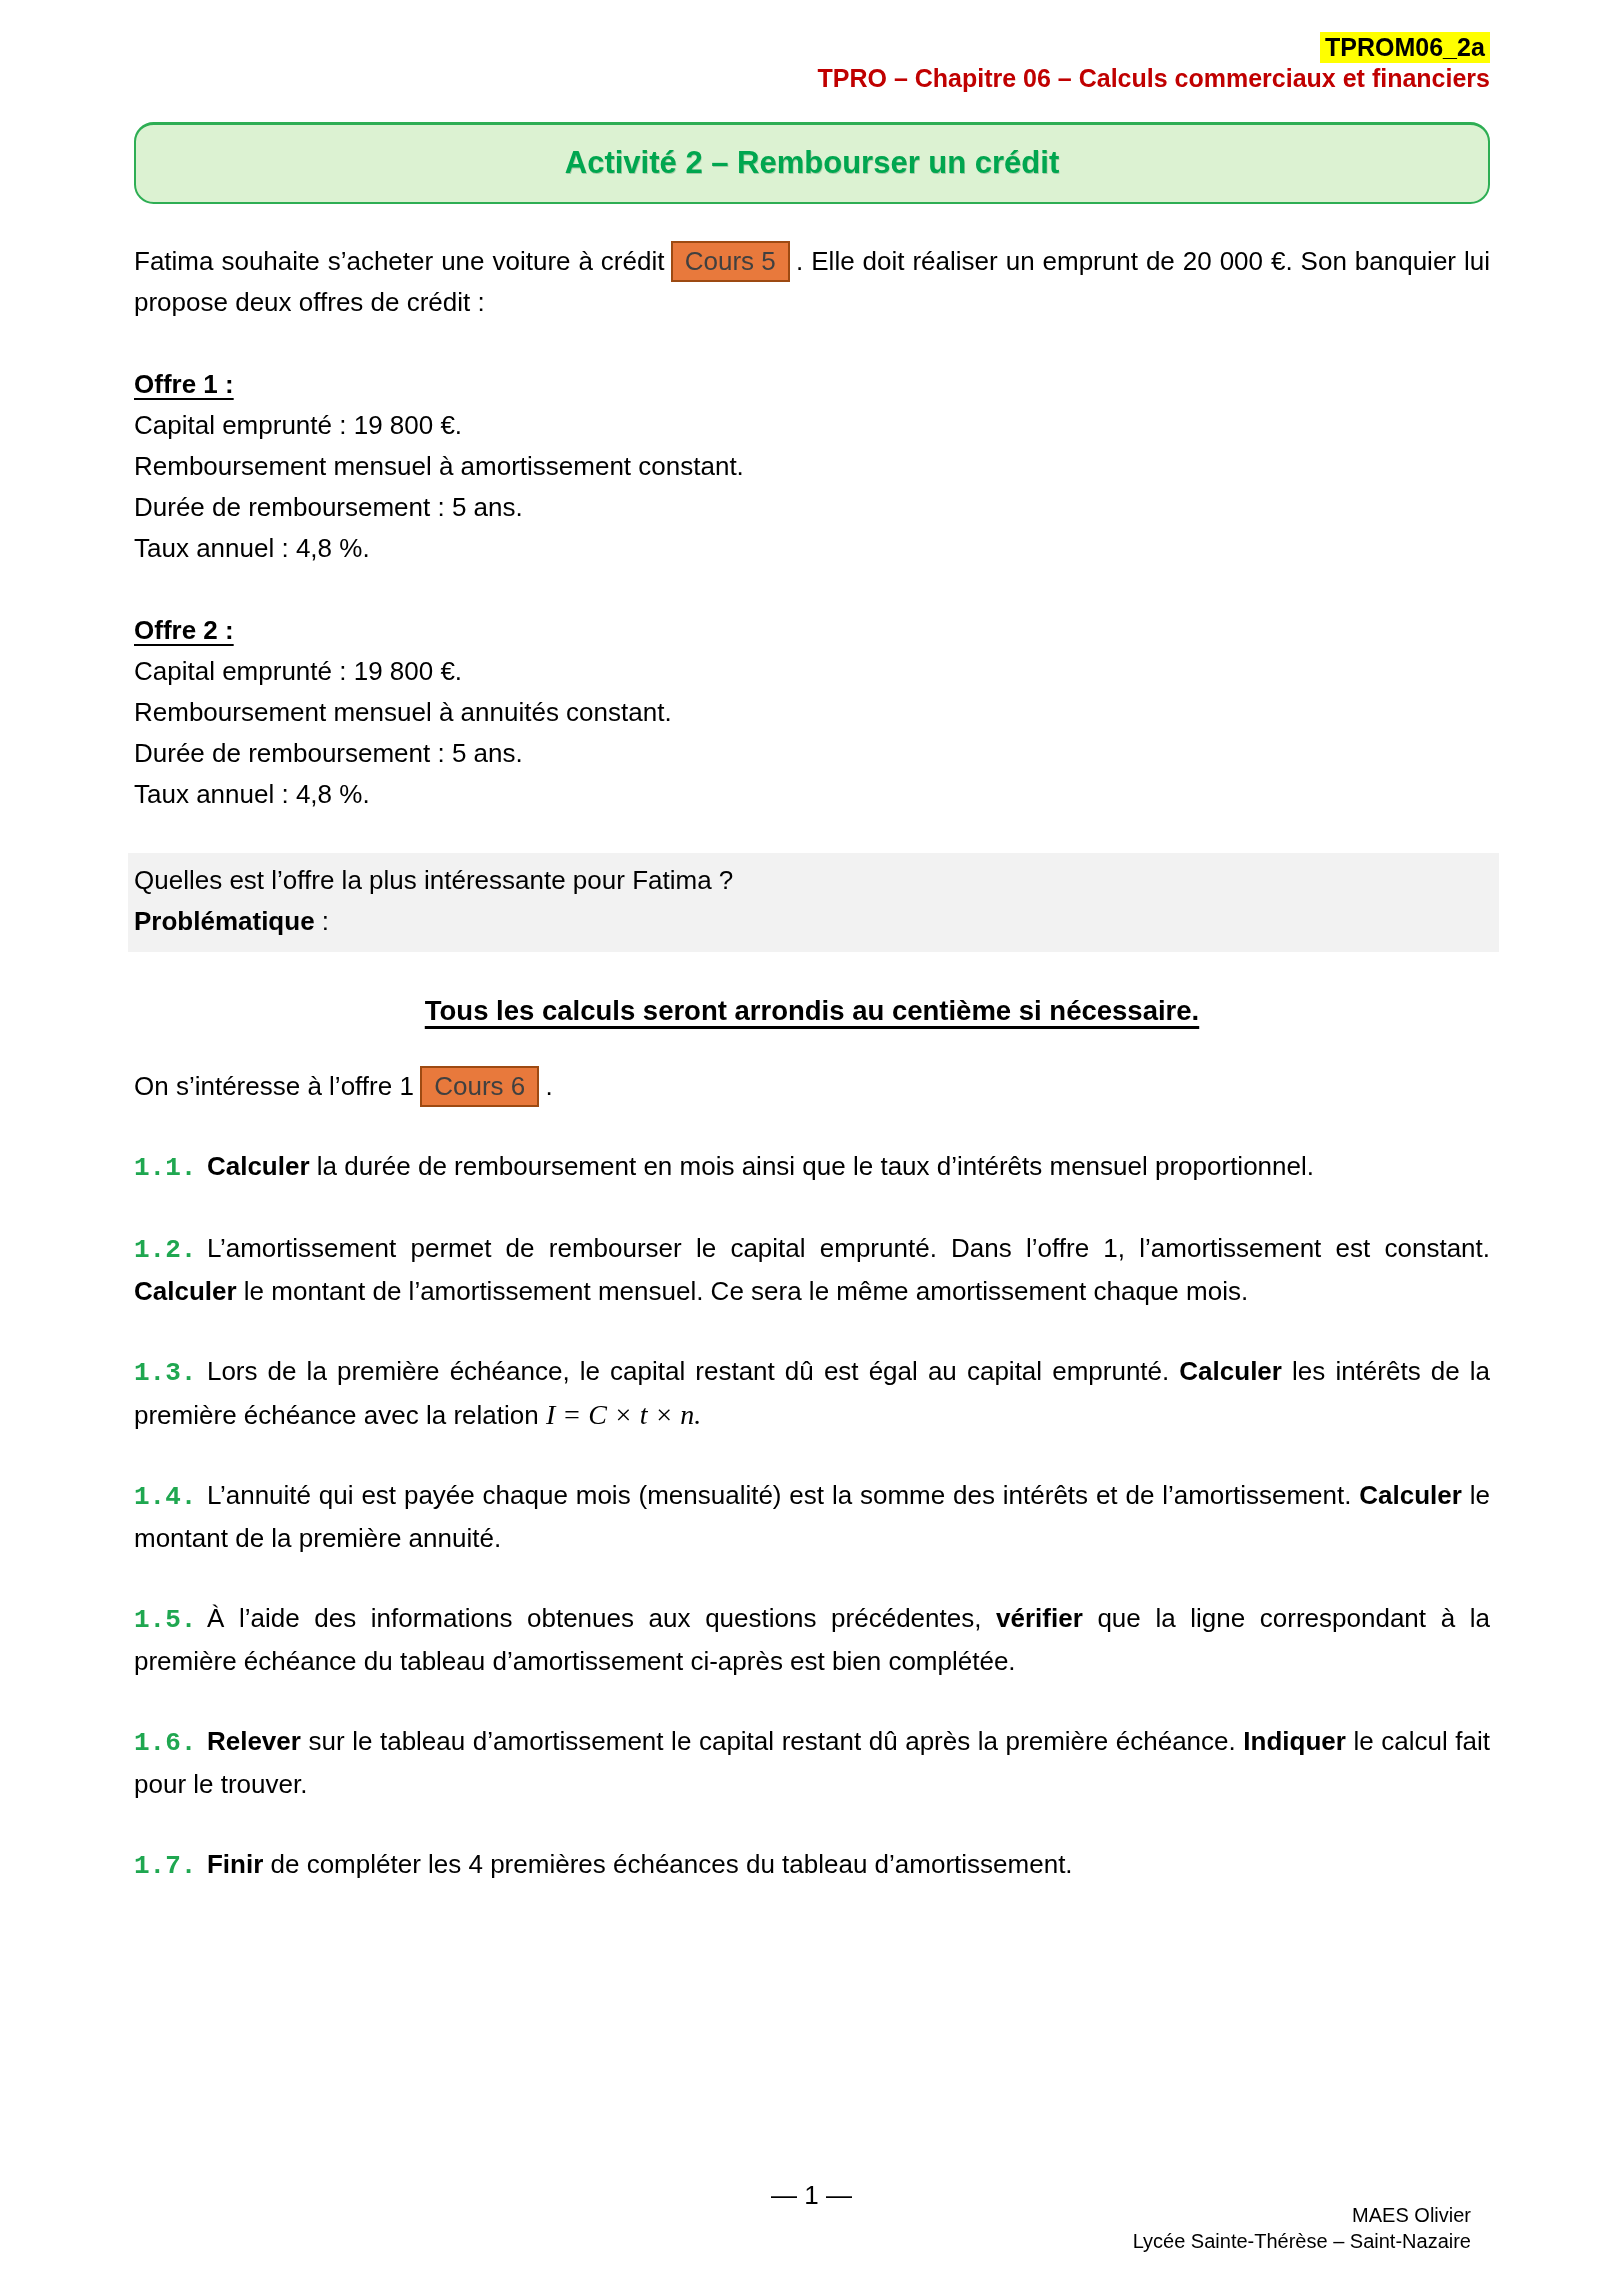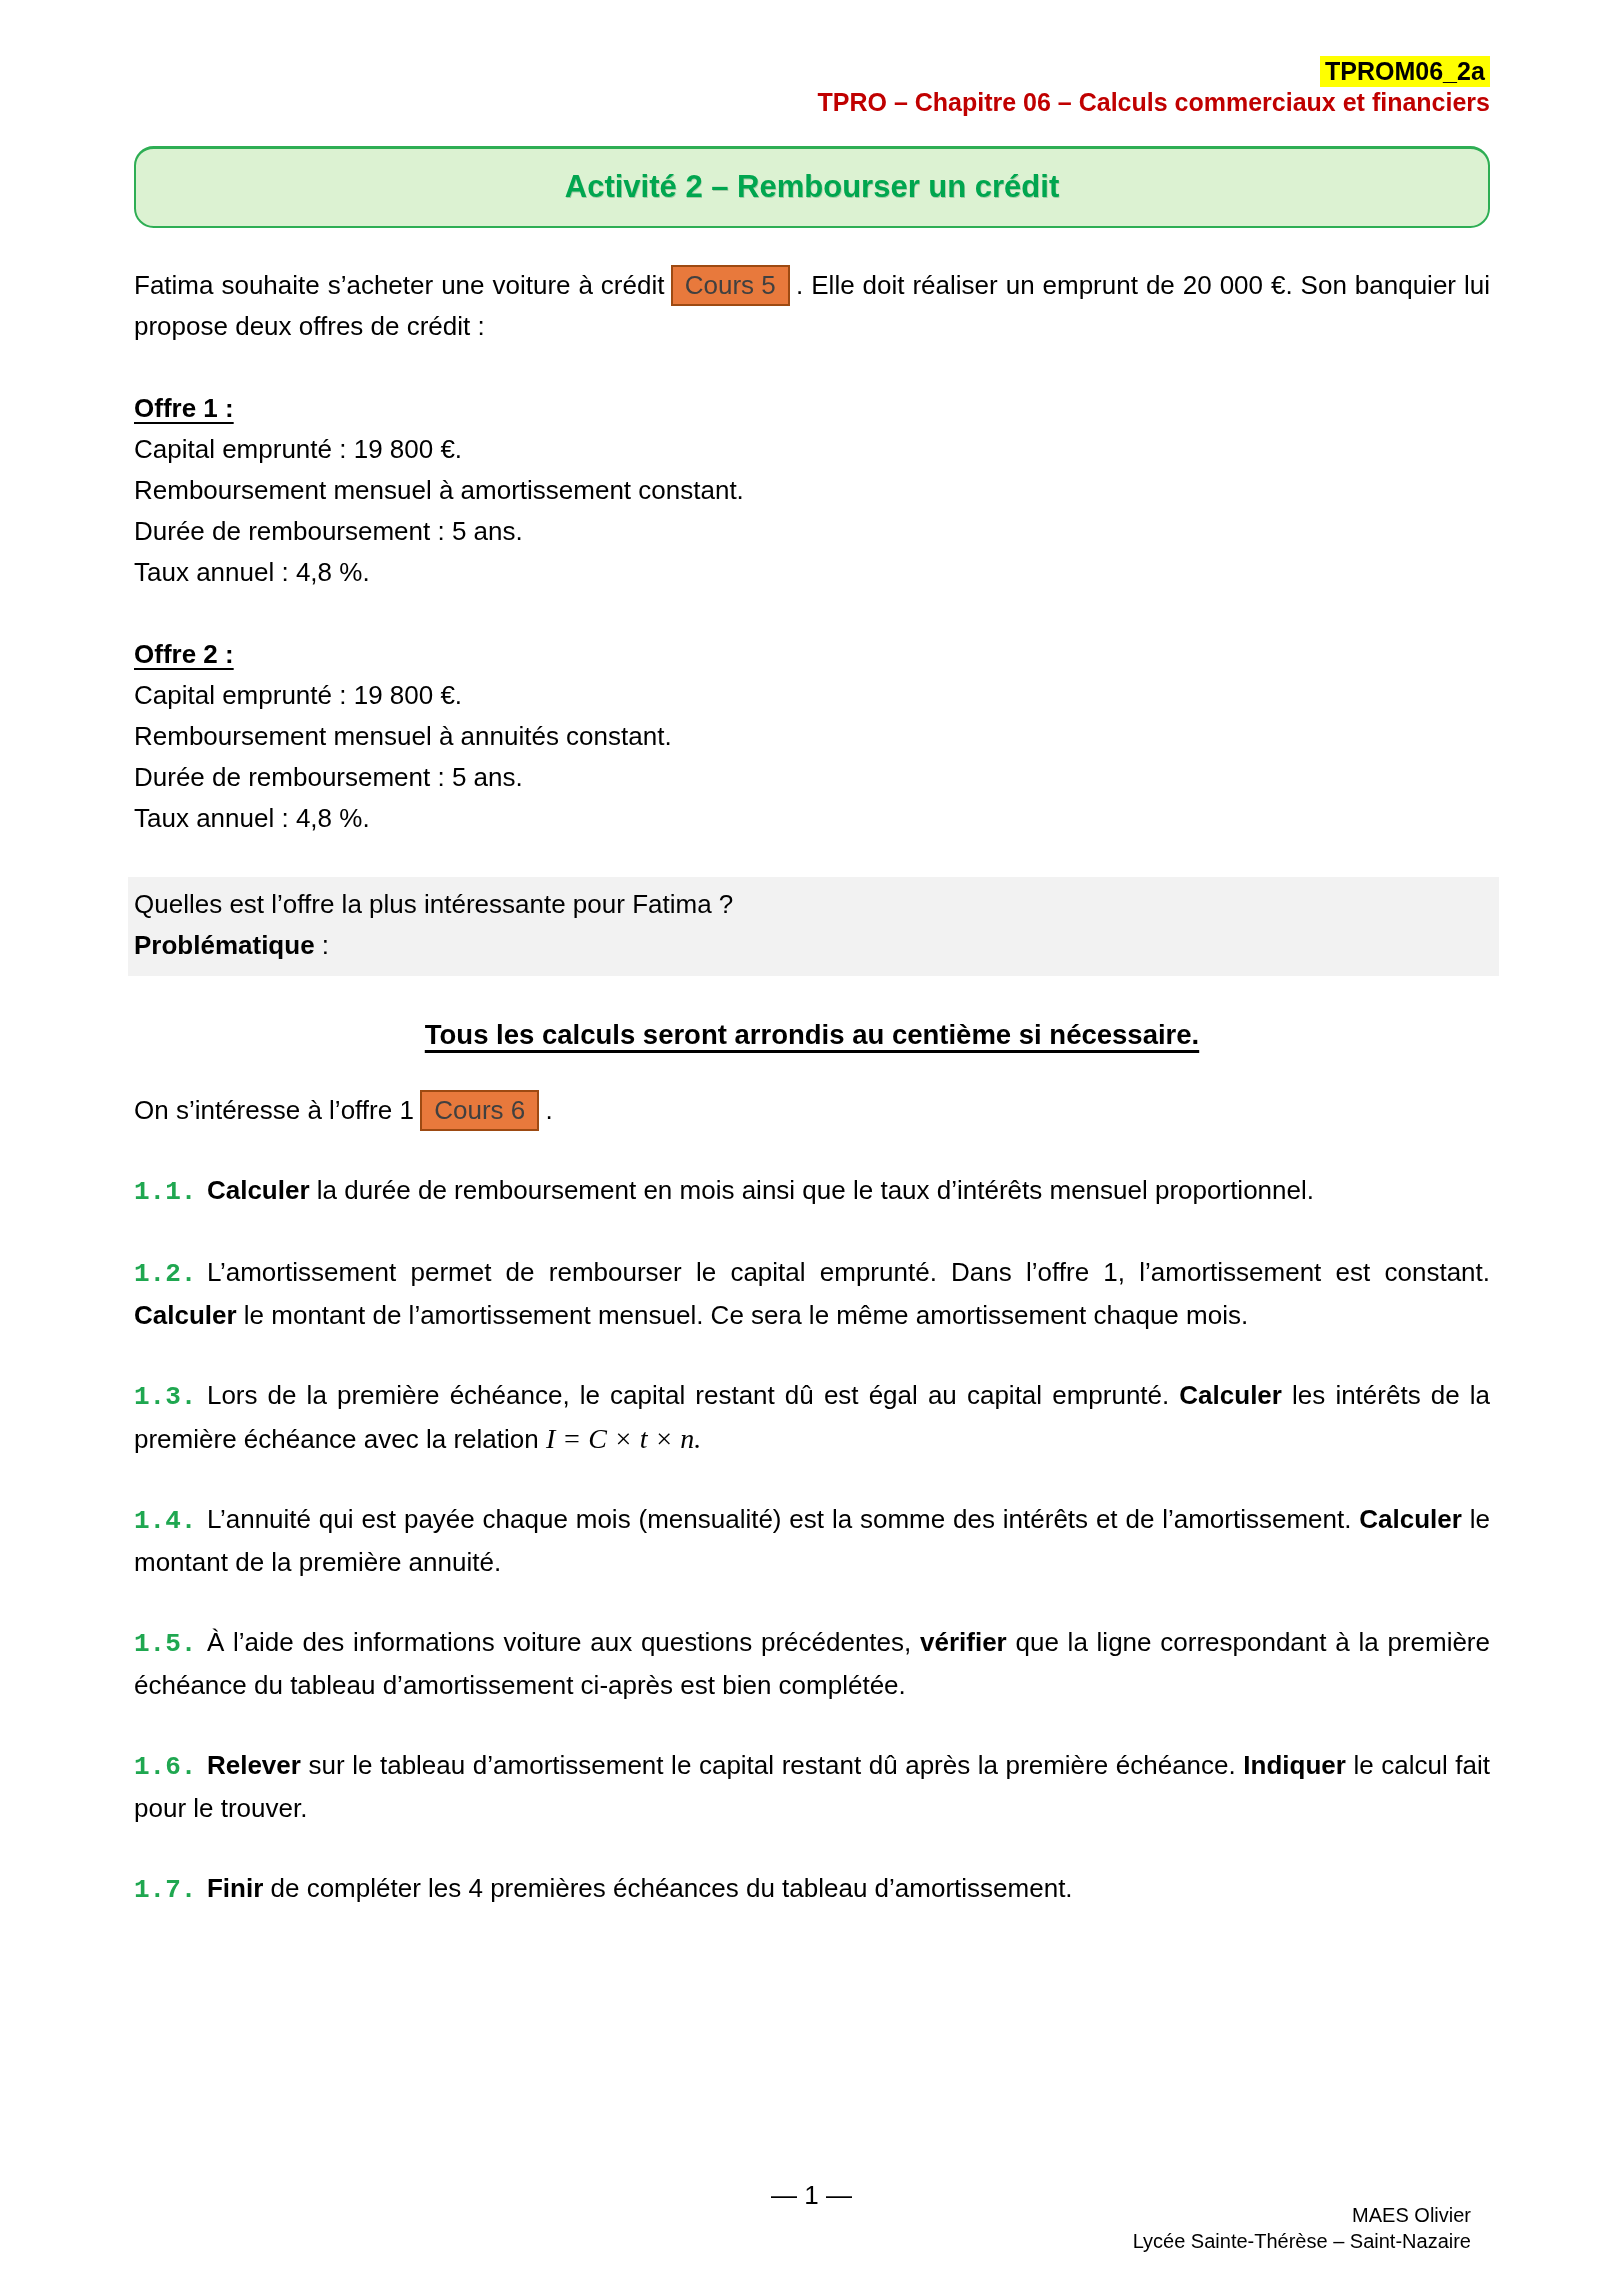--- a/index.html
+++ b/index.html
@@ -3,21 +3,21 @@
 <meta charset="utf-8">
 <style>
   * { margin: 0; padding: 0; box-sizing: border-box; }
   html, body { background: #ffffff; }
   body {
     width: 1623px; height: 2295px;
     font-family: "Liberation Sans", sans-serif;
     color: #000;
   }
   .page { position: relative; width: 1623px; height: 2295px; overflow: hidden; background: #fff; }
-  .content { padding: 56px 133px 0 134px; font-size: 26px; line-height: 41px; }
+  .content { padding: 32px 133px 0 134px; font-size: 26px; line-height: 41px; }
 
   
   .doc-header { text-align: right; font-weight: bold; font-size: 25px; line-height: 31px; }
   .doc-ref-hl { background: #FFFF00; color: #000; padding: 0 5.2px; display: inline-block; }
   .chapter-title { color: #C00000; }
 
   
   .activity-banner {
     margin-top: 27.5px;
     background: #DCF2D2;
@@ -113,21 +113,21 @@
     <p class="interest-line"><span>On s’intéresse à l’offre 1</span><span class="cours-badge">Cours 6</span><span>.</span></p>
 
     <p class="q"><span class="qnum">1.1.</span><span class="b">Calculer</span><span> la durée de remboursement en mois ainsi que le taux d’intérêts mensuel proportionnel.</span></p>
 
     <p class="q"><span class="qnum">1.2.</span><span>L’amortissement permet de rembourser le capital emprunté. Dans l’offre 1, l’amortissement est constant. </span><span class="b">Calculer</span><span> le montant de l’amortissement mensuel. Ce sera le même amortissement chaque mois.</span></p>
 
     <p class="q"><span class="qnum">1.3.</span><span>Lors de la première échéance, le capital restant dû est égal au capital emprunté. </span><span class="b">Calculer</span><span> les intérêts de la première échéance avec la relation </span><span class="math">I = C × t × n.</span></p>
 
     <p class="q"><span class="qnum">1.4.</span><span>L’annuité qui est payée chaque mois (mensualité) est la somme des intérêts et de l’amortissement. </span><span class="b">Calculer</span><span> le montant de la première annuité.</span></p>
 
-    <p class="q"><span class="qnum">1.5.</span><span>À l’aide des informations voiture aux questions précédentes, </span><span class="b">vérifier</span><span> que la ligne correspondant à la première échéance du tableau d’amortissement ci-après est bien complétée.</span></p>
+    <p class="q"><span class="qnum">1.5.</span><span>À l’aide des informations obtenues aux questions précédentes, </span><span class="b">vérifier</span><span> que la ligne correspondant à la première échéance du tableau d’amortissement ci-après est bien complétée.</span></p>
 
     <p class="q"><span class="qnum">1.6.</span><span class="b">Relever</span><span> sur le tableau d’amortissement le capital restant dû après la première échéance. </span><span class="b">Indiquer</span><span> le calcul fait pour le trouver.</span></p>
 
     <p class="q"><span class="qnum">1.7.</span><span class="b">Finir</span><span> de compléter les 4 premières échéances du tableau d’amortissement.</span></p>
 
   </div>
 
   <div class="page-number">— 1 —</div>
 
   <div class="footer-credit">

